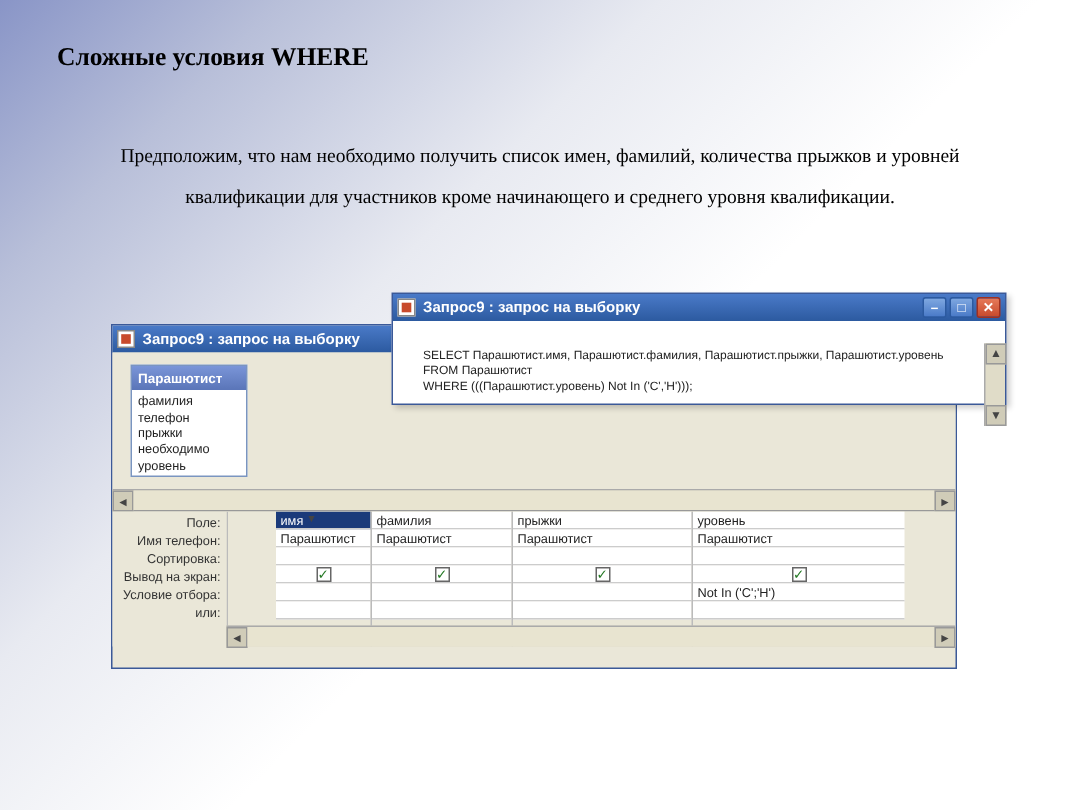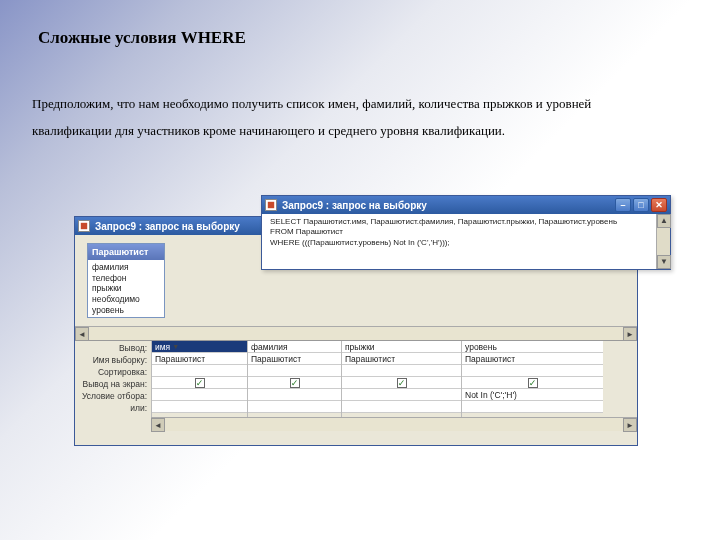--- a/index.html
+++ b/index.html
@@ -15,25 +15,26 @@
   position: absolute;
   top: 28px;
   left: 38px;
   font-size: 17px;
   font-weight: bold;
   color: #000;
 }
 .body-text {
   position: absolute;
   top: 90px;
-  left: 32px;
+  left: 48px;
   right: 48px;
   font-size: 13px;
   line-height: 2.1;
   color: #000;
+  text-align: center;
 }
 .qbe-window {
   position: absolute;
   top: 216px;
   left: 74px;
   width: 564px;
   height: 230px;
   background: #eae7d8;
   border: 1px solid #3b5998;
   font-family: Tahoma, Arial, sans-serif;
@@ -128,21 +129,21 @@
 .grid-cols {
   flex: 1;
   display: flex;
   overflow: hidden;
 }
 .grid-col {
   display: flex;
   flex-direction: column;
   border-left: 1px solid #bbb;
 }
-.grid-col.c0 { width: 96px; }
+.grid-col.c0 { width: 96px; padding-left: 32px; }
 .grid-col.c1 { width: 94px; }
 .grid-col.c2 { width: 120px; }
 .grid-col.c3 { width: 142px; }
 .grid-cell {
   height: 12px;
   border-bottom: 1px solid #ccc;
   background: #fff;
   font-size: 8.5px;
   padding: 0 3px;
   display: flex;
@@ -177,27 +178,28 @@
   top: 195px;
   left: 261px;
   width: 410px;
   height: 75px;
   background: #fff;
   border: 1px solid #3b5998;
   font-family: Tahoma, Arial, sans-serif;
   box-shadow: 2px 2px 4px rgba(0,0,0,0.2);
 }
 .sql-body {
-  padding: 3px 8px;
+  padding: 3px 20px;
   font-size: 8px;
   font-family: Tahoma, Arial, sans-serif;
   color: #222;
   line-height: 1.3;
   position: relative;
   height: calc(100% - 18px);
+  margin-top: 15px;
 }
 .sql-vscroll {
   position: absolute;
   right: 0; top: 0; bottom: 0;
   width: 14px;
   background: #e0dcc8;
   border-left: 1px solid #aaa;
 }
 .sql-vscroll .scroll-arrow { width: 14px; height: 14px; }
 .sql-vscroll .up { position: absolute; top: 0; }
@@ -236,22 +238,22 @@
       </div>
     </div>
     <div class="qbe-scrollbar-left">
       <div class="scroll-arrow">◄</div>
       <div class="scroll-track"></div>
       <div class="scroll-arrow">►</div>
     </div>
   </div>
   <div class="qbe-grid">
     <div class="grid-labels">
-      <div>Вывод:</div>
-      <div>Имя выборку:</div>
+      <div>Поле:</div>
+      <div>Имя телефон:</div>
       <div>Сортировка:</div>
       <div>Вывод на экран:</div>
       <div>Условие отбора:</div>
       <div>или:</div>
     </div>
     <div class="grid-cols">
       <div class="grid-col c0">
         <div class="grid-cell field first">
             <span>имя</span>
             <span class="dd-arrow">▼</span>

